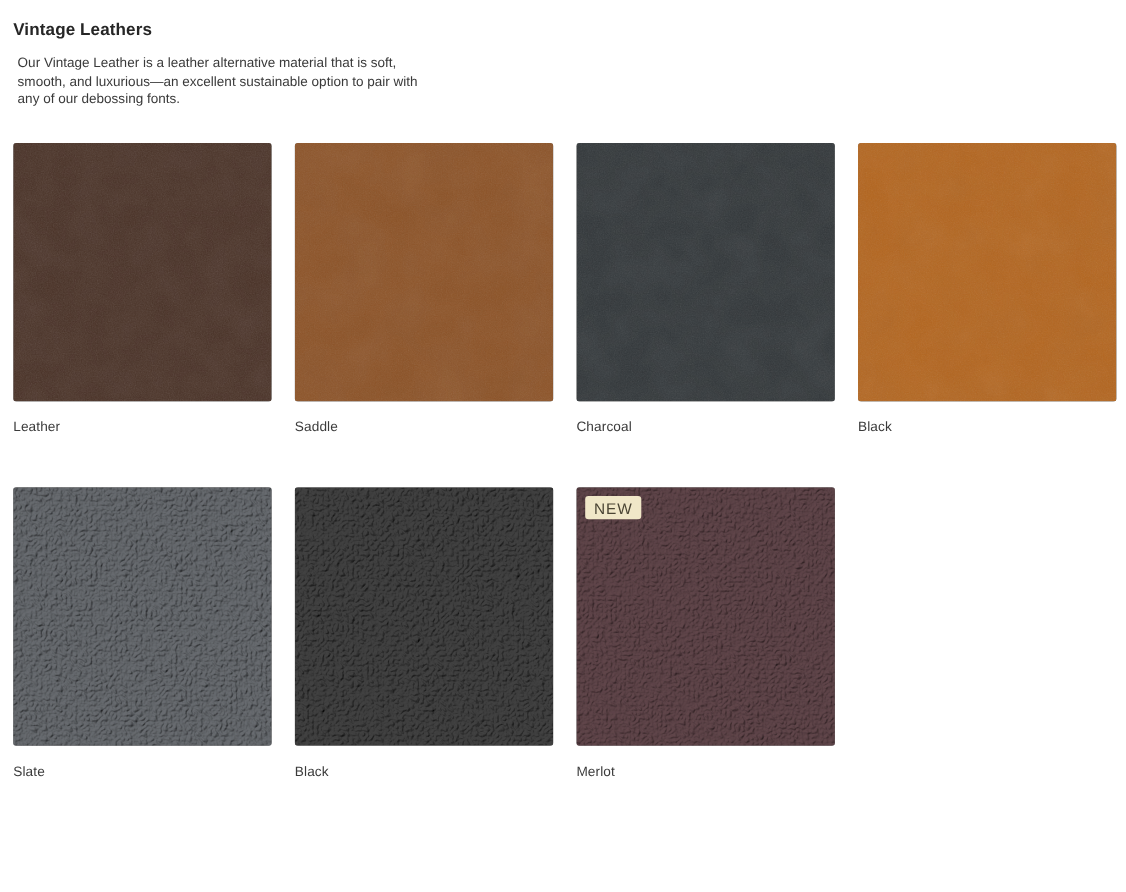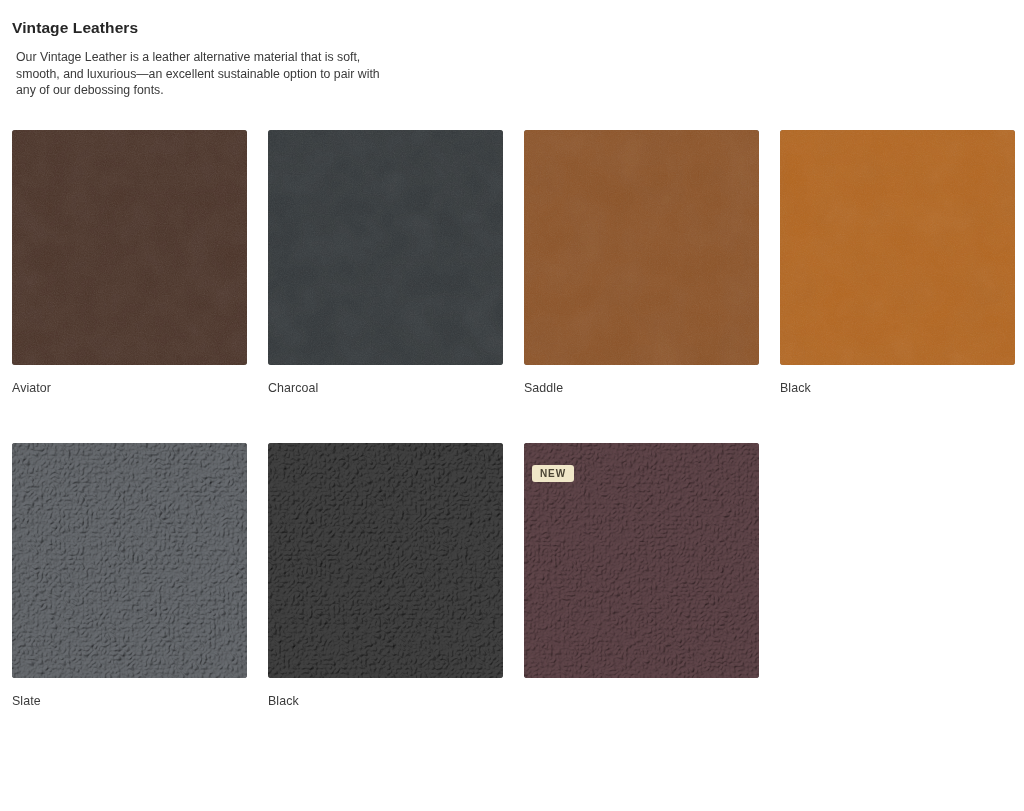--- a/index.html
+++ b/index.html
@@ -98,28 +98,27 @@
     line-height: 1.2;
   }
 
   
   .badge {
     position: absolute;
     top: 8px;
     left: 8px;
     background: #f0e7c8;
     color: #4a4434;
-    font-size: 10px;
-    font-weight: 700;
+    font-size: 14px;
+    font-weight: 400;
     letter-spacing: 0.9px;
     padding: 4px 8px 3px 8px;
     border-radius: 3px;
     line-height: 1;
     z-index: 3;
-    margin-top: 14px;
   }
 </style>
 </head>
 <body>
 
 <div class="page">
 
   <section class="section section-vintage">
     <div class="section-head">
       <h2 class="section-title">Vintage Leathers</h2>
@@ -145,21 +144,48 @@
                 <feComponentTransfer in="g2">
                   <feFuncA type="linear" slope="0.12" intercept="0"></feFuncA>
                 </feComponentTransfer>
               </filter>
             </defs>
             <rect width="235" height="235" fill="#4a3227"></rect>
             <rect width="235" height="235" filter="url(#tex-av2)" opacity="0.55"></rect>
             <rect width="235" height="235" filter="url(#tex-av)" opacity="0.8"></rect>
           </svg>
         </div>
-        <div class="swatch-label">Aviator</div>
+        <div class="swatch-label">Leather</div>
+      </div>
+
+      <div class="swatch">
+        <div class="swatch-chip">
+          <svg viewBox="0 0 235 235" preserveAspectRatio="none">
+            <defs>
+              <filter id="tex-sa" x="0" y="0" width="100%" height="100%">
+                <feTurbulence type="fractalNoise" baseFrequency="0.9" numOctaves="4" seed="31" result="n"></feTurbulence>
+                <feColorMatrix in="n" type="saturate" values="0" result="g"></feColorMatrix>
+                <feComponentTransfer in="g">
+                  <feFuncA type="linear" slope="0.16" intercept="0"></feFuncA>
+                </feComponentTransfer>
+              </filter>
+              <filter id="tex-sa2" x="0" y="0" width="100%" height="100%">
+                <feTurbulence type="fractalNoise" baseFrequency="0.025" numOctaves="3" seed="44" result="n2"></feTurbulence>
+                <feColorMatrix in="n2" type="saturate" values="0" result="g2"></feColorMatrix>
+                <feComponentTransfer in="g2">
+                  <feFuncA type="linear" slope="0.15" intercept="0"></feFuncA>
+                </feComponentTransfer>
+              </filter>
+            </defs>
+            <rect width="235" height="235" fill="#8d5327"></rect>
+            <rect width="235" height="235" filter="url(#tex-sa2)" opacity="0.55"></rect>
+            <rect width="235" height="235" filter="url(#tex-sa)" opacity="0.7"></rect>
+          </svg>
+        </div>
+        <div class="swatch-label">Saddle</div>
       </div>
 
       <div class="swatch">
         <div class="swatch-chip">
           <svg viewBox="0 0 235 235" preserveAspectRatio="none">
             <defs>
               <filter id="tex-ch" x="0" y="0" width="100%" height="100%">
                 <feTurbulence type="fractalNoise" baseFrequency="0.9" numOctaves="4" seed="13" result="n"></feTurbulence>
                 <feColorMatrix in="n" type="saturate" values="0" result="g"></feColorMatrix>
                 <feComponentTransfer in="g">
@@ -173,47 +199,20 @@
                   <feFuncA type="linear" slope="0.13" intercept="0"></feFuncA>
                 </feComponentTransfer>
               </filter>
             </defs>
             <rect width="235" height="235" fill="#32373a"></rect>
             <rect width="235" height="235" filter="url(#tex-ch2)" opacity="0.6"></rect>
             <rect width="235" height="235" filter="url(#tex-ch)" opacity="0.75"></rect>
           </svg>
         </div>
         <div class="swatch-label">Charcoal</div>
-      </div>
-
-      <div class="swatch">
-        <div class="swatch-chip">
-          <svg viewBox="0 0 235 235" preserveAspectRatio="none">
-            <defs>
-              <filter id="tex-sa" x="0" y="0" width="100%" height="100%">
-                <feTurbulence type="fractalNoise" baseFrequency="0.9" numOctaves="4" seed="31" result="n"></feTurbulence>
-                <feColorMatrix in="n" type="saturate" values="0" result="g"></feColorMatrix>
-                <feComponentTransfer in="g">
-                  <feFuncA type="linear" slope="0.16" intercept="0"></feFuncA>
-                </feComponentTransfer>
-              </filter>
-              <filter id="tex-sa2" x="0" y="0" width="100%" height="100%">
-                <feTurbulence type="fractalNoise" baseFrequency="0.025" numOctaves="3" seed="44" result="n2"></feTurbulence>
-                <feColorMatrix in="n2" type="saturate" values="0" result="g2"></feColorMatrix>
-                <feComponentTransfer in="g2">
-                  <feFuncA type="linear" slope="0.15" intercept="0"></feFuncA>
-                </feComponentTransfer>
-              </filter>
-            </defs>
-            <rect width="235" height="235" fill="#8d5327"></rect>
-            <rect width="235" height="235" filter="url(#tex-sa2)" opacity="0.55"></rect>
-            <rect width="235" height="235" filter="url(#tex-sa)" opacity="0.7"></rect>
-          </svg>
-        </div>
-        <div class="swatch-label">Saddle</div>
       </div>
 
       <div class="swatch">
         <div class="swatch-chip">
           <svg viewBox="0 0 235 235" preserveAspectRatio="none">
             <defs>
               <filter id="tex-ca" x="0" y="0" width="100%" height="100%">
                 <feTurbulence type="fractalNoise" baseFrequency="0.9" numOctaves="4" seed="58" result="n"></feTurbulence>
                 <feColorMatrix in="n" type="saturate" values="0" result="g"></feColorMatrix>
                 <feComponentTransfer in="g">
@@ -293,18 +292,19 @@
                   <feDistantLight azimuth="225" elevation="57"></feDistantLight>
                 </feDiffuseLighting>
                 <feComposite in="light" in2="SourceGraphic" operator="in"></feComposite>
               </filter>
             </defs>
             <rect width="235" height="235" fill="#443034"></rect>
             <rect width="235" height="235" fill="#443034" filter="url(#tex-me)" opacity="0.8" style="mix-blend-mode:multiply"></rect>
             <rect width="235" height="235" fill="#443034" filter="url(#tex-me)" opacity="0.45" style="mix-blend-mode:screen"></rect>
           </svg>
         </div>
+        <div class="swatch-label">Merlot</div>
       </div>
 
     </div>
   </section>
 
 </div>
 
 </body></html>

